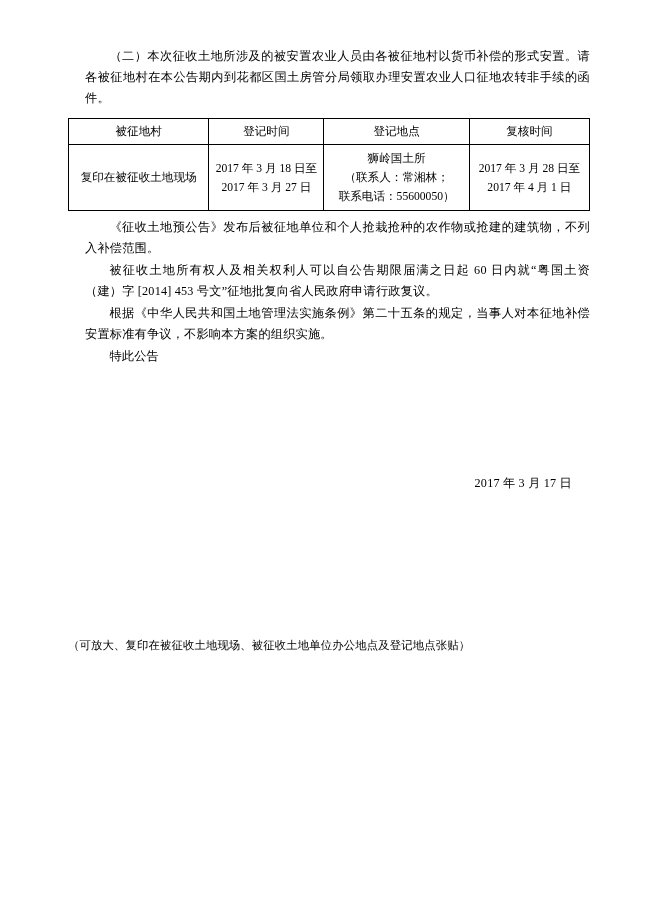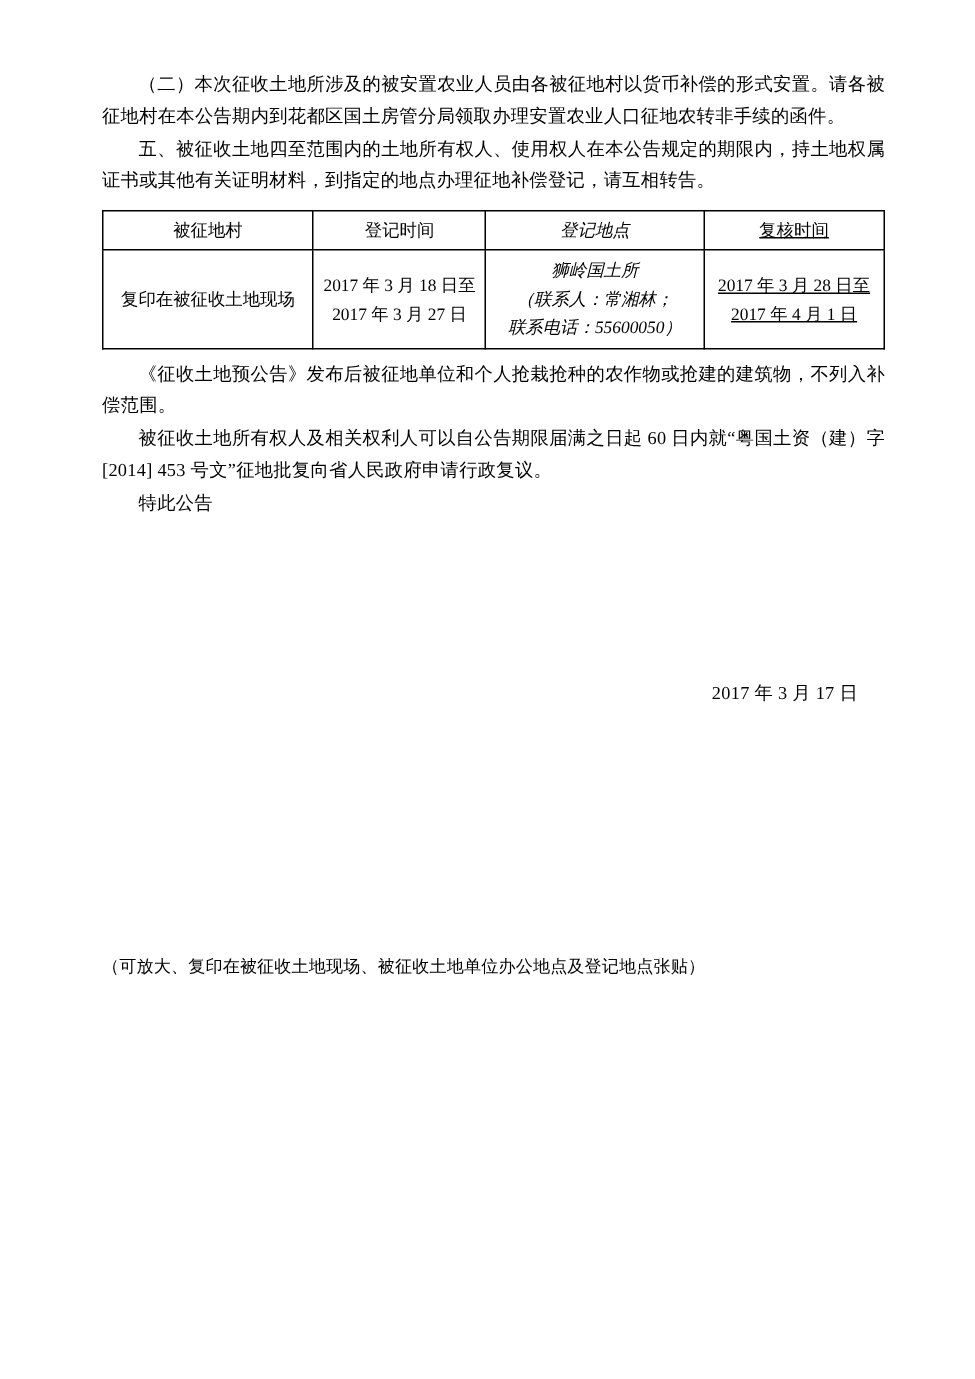--- a/index.html
+++ b/index.html
@@ -22,21 +22,21 @@
     width: 650px;
     height: 919px;
     box-sizing: border-box;
     padding: 46px 60px 0 68px;
   }
   .para {
     font-size: 12.2px;
     line-height: 21px;
     text-align: justify;
     text-justify: inter-ideograph;
-    margin: 0 0 1px 0;
+    margin: 0 0 1px 17px;
     letter-spacing: 0.2px;
   }
   .indent {
     text-indent: 2em;
   }
   .tbl-wrap {
     margin: 9px 0 6px 0;
   }
   table.info {
     border-collapse: collapse;
@@ -50,22 +50,22 @@
     vertical-align: middle;
     padding: 4px 2px;
     font-weight: normal;
     line-height: 19px;
   }
   table.info thead td {
     padding: 3px 2px;
   }
   .col1 { width: 27%; }
   .col2 { width: 22%; }
-  .col3 { width: 28%; font-style: italic; }
-  .col4 { width: 23%; text-decoration: underline; }
+  .col3 { width: 28%; }
+  .col4 { width: 23%; }
   .cellline { display: block; }
   .date-line {
     font-size: 12.2px;
     text-align: right;
     margin-top: 108px;
     padding-right: 18px;
     letter-spacing: 0.2px;
   }
   .footnotes {
     position: absolute;
@@ -79,21 +79,20 @@
   .footnotes div {
     white-space: nowrap;
   }
 </style>
 </head>
 <body>
 
 <div class="page">
 
   <p class="para indent">（二）本次征收土地所涉及的被安置农业人员由各被征地村以货币补偿的形式安置。请各被征地村在本公告期内到花都区国土房管分局领取办理安置农业人口征地农转非手续的函件。</p>
-  <p class="para indent">五、被征收土地四至范围内的土地所有权人、使用权人在本公告规定的期限内，持土地权属证书或其他有关证明材料，到指定的地点办理征地补偿登记，请互相转告。</p>
 
   <div class="tbl-wrap">
     <table class="info">
       <thead>
         <tr>
           <td class="col1">被征地村</td>
           <td class="col2">登记时间</td>
           <td class="col3">登记地点</td>
           <td class="col4">复核时间</td>
         </tr>
@@ -114,20 +113,21 @@
             <span class="cellline">2017 年 3 月 28 日至</span>
             <span class="cellline">2017 年 4 月 1 日</span>
           </td>
         </tr>
       </tbody>
     </table>
   </div>
 
   <p class="para indent">《征收土地预公告》发布后被征地单位和个人抢栽抢种的农作物或抢建的建筑物，不列入补偿范围。</p>
   <p class="para indent">被征收土地所有权人及相关权利人可以自公告期限届满之日起 60 日内就“粤国土资（建）字 [2014] 453 号文”征地批复向省人民政府申请行政复议。</p>
+  <p class="para indent">根据《中华人民共和国土地管理法实施条例》第二十五条的规定，当事人对本征地补偿安置标准有争议，不影响本方案的组织实施。</p>
   <p class="para indent">特此公告</p>
 
   <div class="date-line">2017 年 3 月 17 日</div>
 
   <div class="footnotes">
     <div>（可放大、复印在被征收土地现场、被征收土地单位办公地点及登记地点张贴）</div>
   </div>
 
 </div>
 

